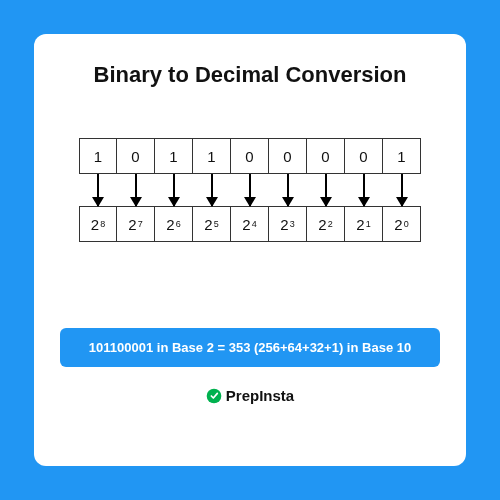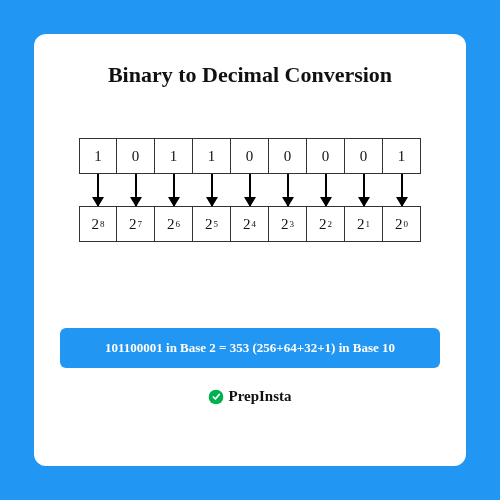--- a/index.html
+++ b/index.html
@@ -14,21 +14,20 @@
   }
   .card {
     width: 432px;
     height: 432px;
     background: #fff;
     border-radius: 12px;
     padding: 28px 24px 18px;
     display: flex;
     flex-direction: column;
     align-items: center;
-    font-family: Liberation Serif, serif;
   }
   .title {
     font-size: 22px;
     font-weight: 700;
     color: #111;
     text-align: center;
     margin-bottom: 50px;
   }
   .diagram {
     display: flex;

